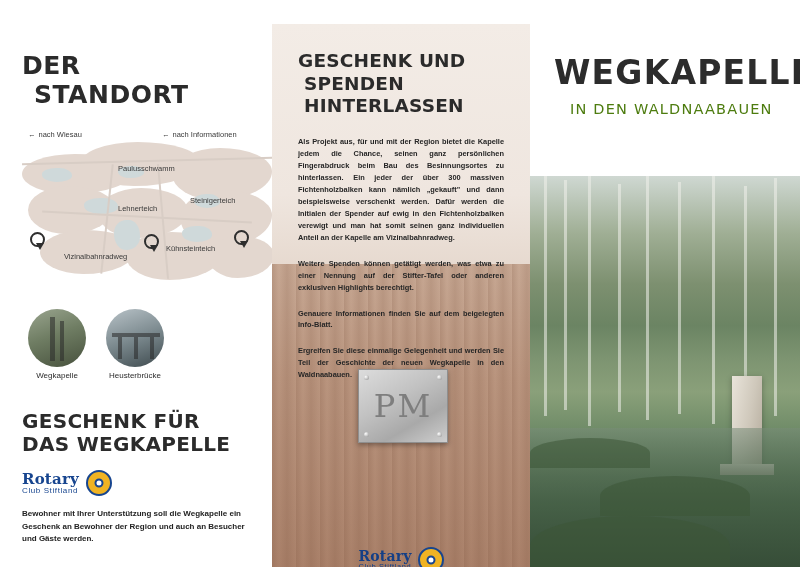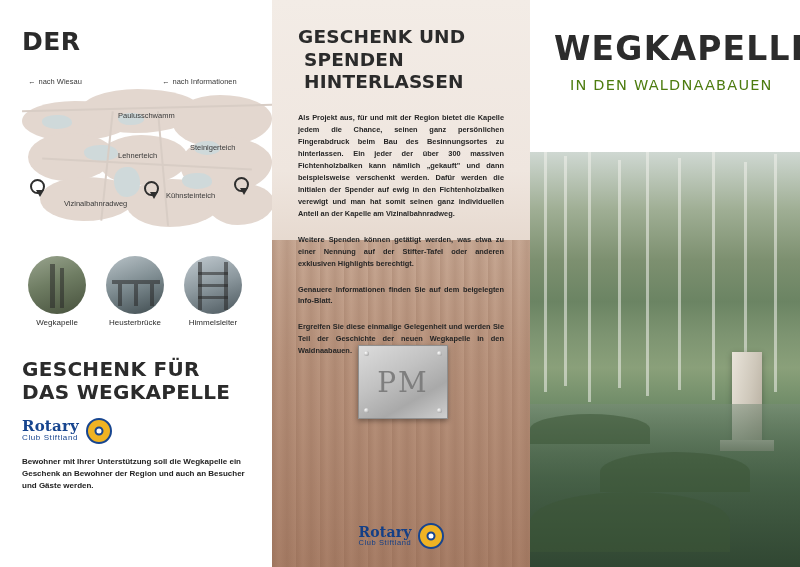--- a/index.html
+++ b/index.html
@@ -12,20 +12,21 @@
     height: 567px;
     font-family: "Liberation Sans", sans-serif;
     overflow: hidden;
   }
   .brochure {
     position: relative;
     width: 800px;
     height: 446px;
     display: flex;
     background: #fdfdfc;
+    margin-top: 24px;
   }
 
   
   .panel-left {
     position: relative;
     width: 272px;
     height: 567px;
     background: #ffffff;
     box-sizing: border-box;
     padding: 18px 20px 10px 22px;
@@ -240,21 +241,21 @@
     content: "";
     position: absolute;
     width: 5px; height: 5px;
     border-radius: 50%;
     background: radial-gradient(circle at 35% 35%, #fff, #8a8a8a);
   }
   .plaque::before { left: 5px; top: 5px; }
   .plaque::after  { right: 5px; top: 5px; }
   .plaque-text {
     font-family: "DejaVu Serif", serif;
-    font-size: 28px;
+    font-size: 32px;
     color: #7e7e7e;
     letter-spacing: 2px;
   }
   .plaque-screw-b1, .plaque-screw-b2 {
     position: absolute;
     width: 5px; height: 5px;
     border-radius: 50%;
     background: radial-gradient(circle at 35% 35%, #fff, #8a8a8a);
     bottom: 5px;
   }
@@ -368,20 +369,21 @@
 </style>
 </head>
 <body>
 
 <div class="brochure">
 
   <div class="panel-left">
 
     <h1 class="headline-standort">
       <span>DER</span>
+      <span class="l2">STANDORT</span>
     </h1>
 
     <div class="map-wrap">
 
       <div class="blob" style="left:0px; top:30px; width:110px; height:40px;"></div>
       <div class="blob" style="left:58px; top:18px; width:120px; height:44px;"></div>
       <div class="blob" style="left:150px; top:24px; width:100px; height:52px;"></div>
       <div class="blob" style="left:6px; top:62px; width:86px; height:48px;"></div>
       <div class="blob" style="left:76px; top:64px; width:90px; height:50px;"></div>
       <div class="blob" style="left:158px; top:66px; width:92px; height:56px;"></div>
@@ -424,30 +426,20 @@
       </div>
       <div class="photo-item">
         <div class="photo-circle ph2">
           <span class="bar" style="left:6px; top:24px; width:48px; height:4px;"></span>
           <span class="bar" style="left:12px; top:28px; width:4px; height:22px;"></span>
           <span class="bar" style="left:28px; top:28px; width:4px; height:22px;"></span>
           <span class="bar" style="left:44px; top:28px; width:4px; height:22px;"></span>
         </div>
         <div class="photo-caption">Heusterbrücke</div>
       </div>
-      <div class="photo-item">
-        <div class="photo-circle ph3">
-          <span class="bar" style="left:14px; top:6px; width:4px; height:48px;"></span>
-          <span class="bar" style="left:40px; top:6px; width:4px; height:48px;"></span>
-          <span class="bar" style="left:14px; top:16px; width:30px; height:3px;"></span>
-          <span class="bar" style="left:14px; top:28px; width:30px; height:3px;"></span>
-          <span class="bar" style="left:14px; top:40px; width:30px; height:3px;"></span>
-        </div>
-        <div class="photo-caption">Himmelsleiter</div>
-      </div>
     </div>
 
     <h2 class="headline-geschenk">
       <span>GESCHENK FÜR</span>
       <span class="l2">DAS WEGKAPELLE</span>
     </h2>
 
     <div class="rotary">
       <div class="rotary-text">
         <div class="rotary-name">Rotary</div>

